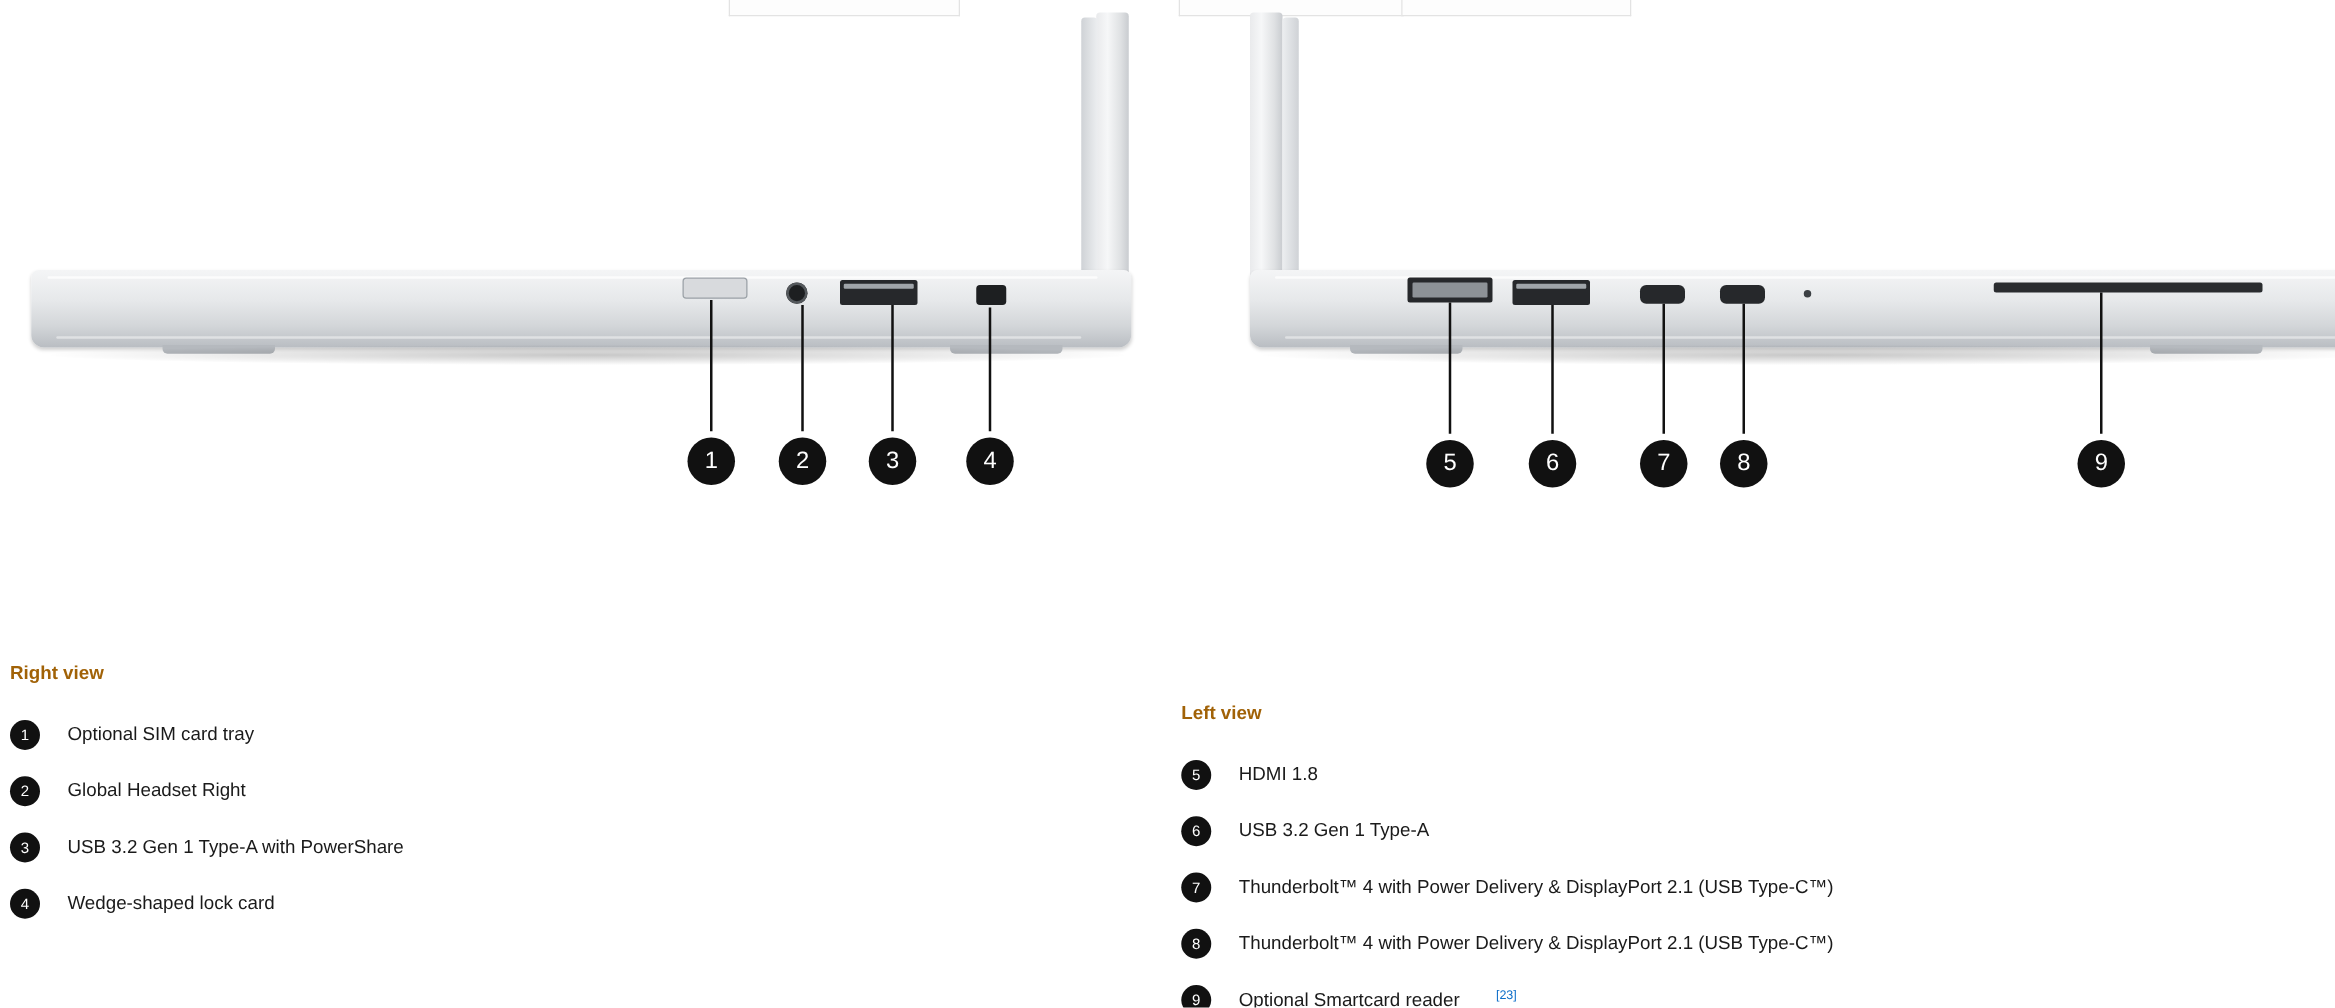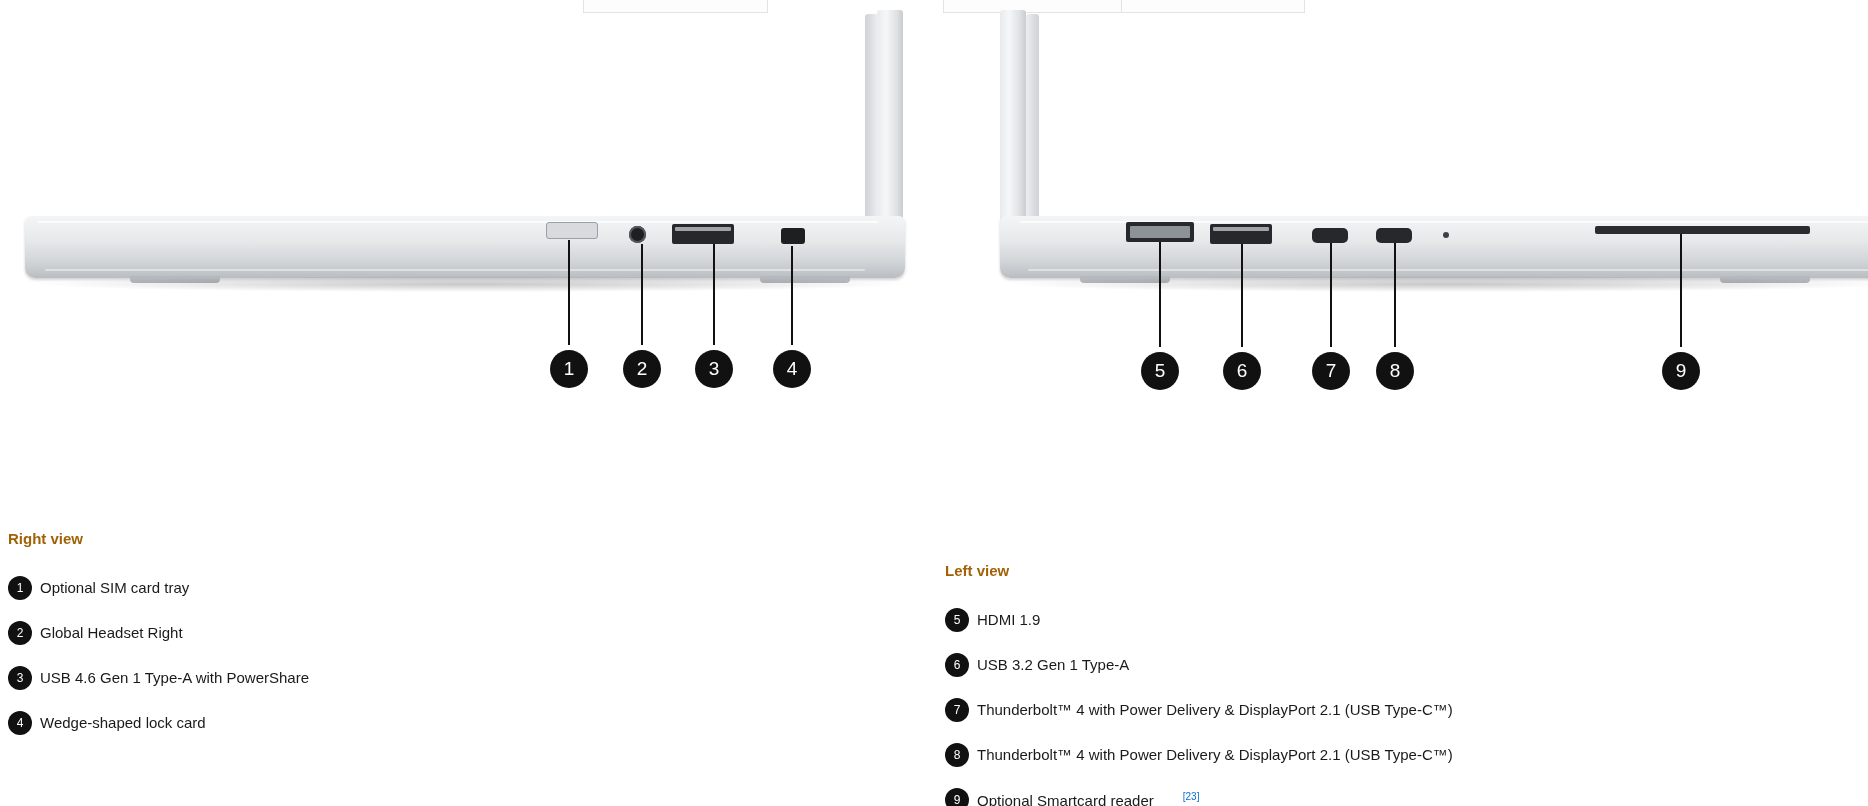--- a/index.html
+++ b/index.html
@@ -154,21 +154,21 @@
     width: 24px; height: 24px;
     min-width: 24px;
     background: #111111;
     color: #ffffff;
     border-radius: 50%;
     font-size: 12px;
     line-height: 24px;
     text-align: center;
   }
   .legend-text {
-    margin-left: 8px;
+    margin-left: 22px;
     font-size: 15px;
     color: #1a1a1a;
     white-space: nowrap;
   }
   .footnote {
     font-size: 10px;
     color: #0d6ec9;
     vertical-align: super;
     margin-left: 1px;
     padding-left: 28px;
@@ -256,34 +256,34 @@
   <div class="legend-row">
     <div class="legend-badge">1</div>
     <div class="legend-text">Optional SIM card tray</div>
   </div>
   <div class="legend-row">
     <div class="legend-badge">2</div>
     <div class="legend-text">Global Headset Right</div>
   </div>
   <div class="legend-row">
     <div class="legend-badge">3</div>
-    <div class="legend-text">USB 4.6 Gen 1 Type-A with PowerShare</div>
+    <div class="legend-text">USB 3.2 Gen 1 Type-A with PowerShare</div>
   </div>
   <div class="legend-row">
     <div class="legend-badge">4</div>
     <div class="legend-text">Wedge-shaped lock card</div>
   </div>
 </div>
 
 <div class="legend-col" style="left:945px; top:562px; width:900px;">
   <div class="legend-title">Left view</div>
 
   <div class="legend-row">
     <div class="legend-badge">5</div>
-    <div class="legend-text">HDMI 1.9</div>
+    <div class="legend-text">HDMI 1.8</div>
   </div>
   <div class="legend-row">
     <div class="legend-badge">6</div>
     <div class="legend-text">USB 3.2 Gen 1 Type-A</div>
   </div>
   <div class="legend-row">
     <div class="legend-badge">7</div>
     <div class="legend-text">Thunderbolt™ 4 with Power Delivery &amp; DisplayPort 2.1 (USB Type-C™)</div>
   </div>
   <div class="legend-row">

